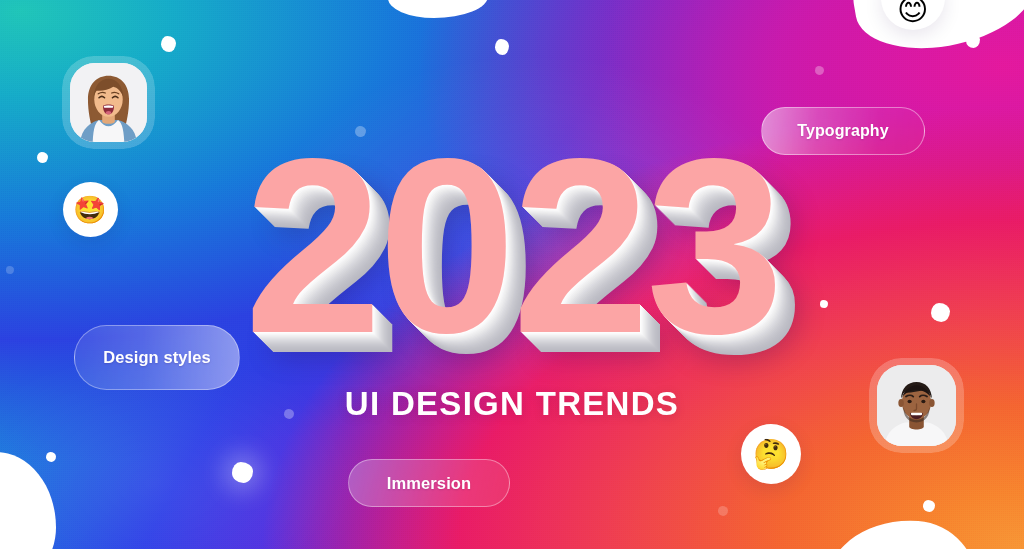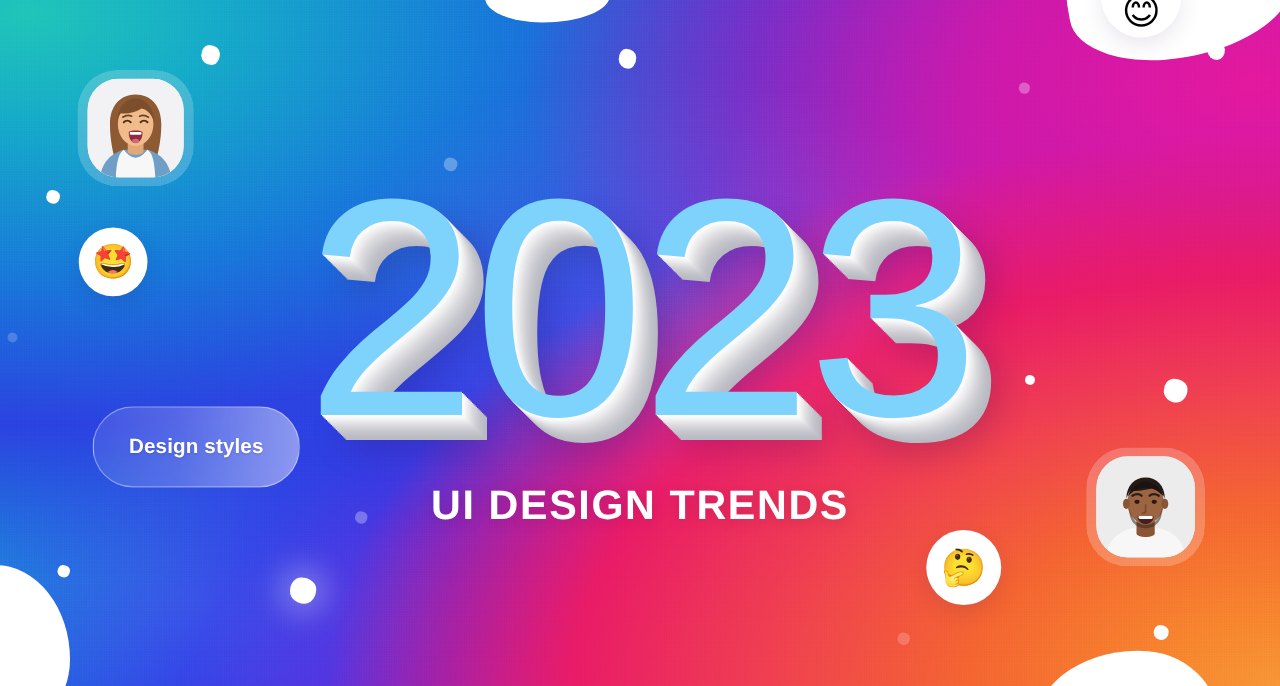--- a/index.html
+++ b/index.html
@@ -164,25 +164,25 @@
 
   
   #year-wrap{
     position:absolute;
     left:0; right:0; top:122px;
     display:flex; align-items:flex-start; justify-content:center;
     pointer-events:none;
   }
   #year{
     font-family:"Liberation Sans", sans-serif;
-    font-weight:normal;
+    font-weight:bold;
     font-size:248px;
     line-height:1;
     letter-spacing:-4px;
-    color:#7dd3fc;
+    color:#fca5a5;
     -webkit-text-stroke:0;
     text-shadow:
       1px 1px 0 #fdfdfd,
       2px 2px 0 #fafafa,
       3px 3px 0 #f6f6f7,
       4px 4px 0 #f1f1f2,
       5px 5px 0 #ededee,
       6px 6px 0 #e8e8ea,
       7px 7px 0 #e3e3e6,
       8px 8px 0 #dedee2,
@@ -243,22 +243,28 @@
   <div class="dot soft" style="left:284px; top:409px; width:10px; height:10px;"></div>
   <div class="dot dim" style="left:718px; top:506px; width:10px; height:10px;"></div>
   <div class="dot dim" style="left:6px;   top:266px; width:8px;  height:8px;"></div>
 
   <div id="year-wrap">
     <div id="year">2023</div>
   </div>
 
   <div id="subtitle">UI DESIGN TRENDS</div>
 
+  <div class="pill" id="pill-typography">
+    <span>Typography</span>
+  </div>
   <div class="pill" id="pill-design">
     <span>Design styles</span>
+  </div>
+  <div class="pill" id="pill-immersion">
+    <span>Immersion</span>
   </div>
 
   <div class="avatar" id="avatar-woman">
     <div class="ring"></div>
     <div class="photo">
       <svg viewBox="0 0 100 100" preserveAspectRatio="xMidYMid slice">
         <rect x="0" y="0" width="100" height="100" fill="#f2f2f4"></rect>
 
         <path d="M24 46c0-19 11-30 26-30s26 11 26 30c0 16-3 28-6 40H30c-3-12-6-24-6-40z" fill="#8d5a33"></path>
 

